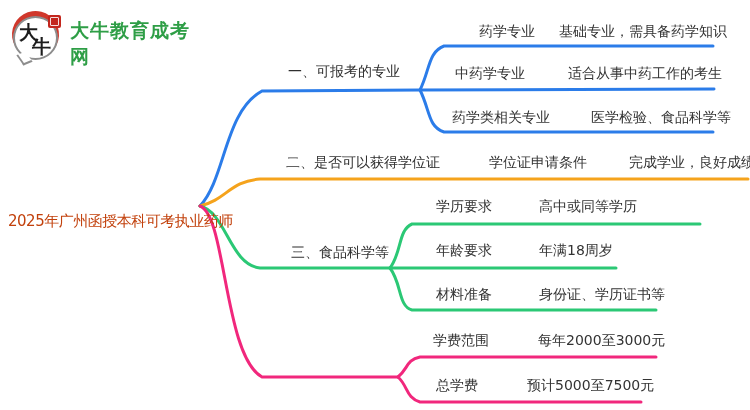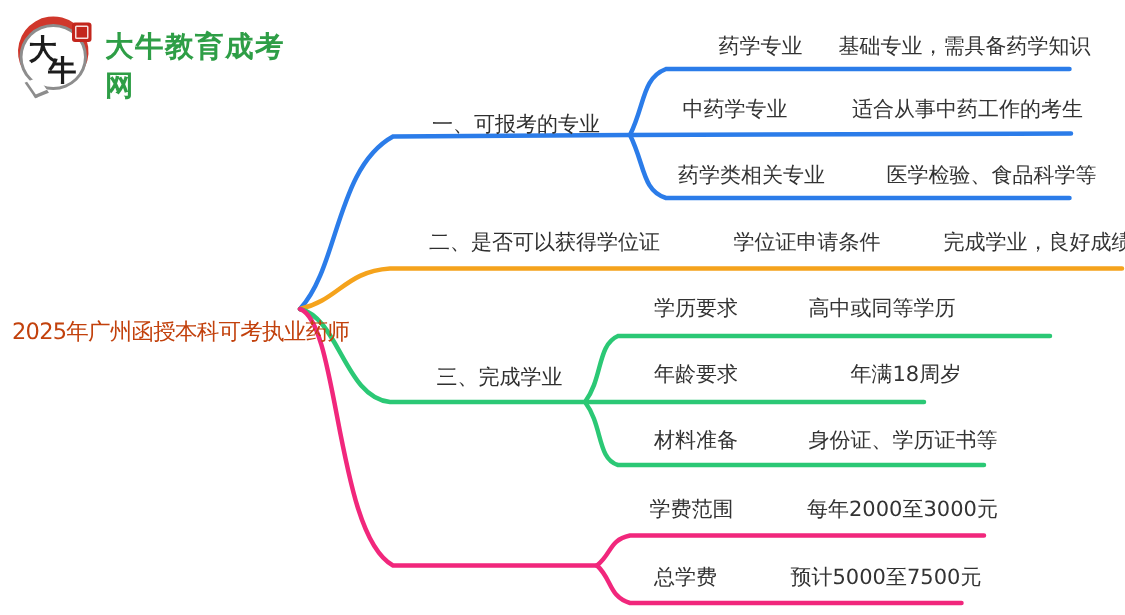--- a/index.html
+++ b/index.html
@@ -63,37 +63,37 @@
       </div>
       <div class="seal"></div>
     </div>
     <div class="logo-text">
       <div class="site-name" style="color:#2e9e46;">大牛教育成考网</div>
     </div>
   </div>
 
   <div class="root-label">2025年广州函授本科可考执业药师</div>
 
-  <div class="node branch-label" style="left:288px; top:61px;margin-top:12px;">一、可报考的专业</div>
+  <div class="node branch-label" style="left:288px; top:61px;">一、可报考的专业</div>
   <div class="node" style="left:455px; top:21px;margin-left:24px;">药学专业</div>
   <div class="node" style="left:559px; top:21px;">基础专业，需具备药学知识</div>
   <div class="node" style="left:455px; top:63px;">中药学专业</div>
   <div class="node" style="left:568px; top:63px;">适合从事中药工作的考生</div>
   <div class="node" style="left:452px; top:107px;">药学类相关专业</div>
   <div class="node" style="left:591px; top:107px;">医学检验、食品科学等</div>
 
   <div class="node branch-label" style="left:286px; top:152px;">二、是否可以获得学位证</div>
   <div class="node" style="left:489px; top:152px;">学位证申请条件</div>
   <div class="node" style="left:629px; top:152px;">完成学业，良好成绩</div>
 
-  <div class="node branch-label" style="left:291px; top:242px;">三、完成学业</div>
+  <div class="node branch-label" style="left:291px; top:242px;">三、食品科学等</div>
   <div class="node" style="left:436px; top:196px;">学历要求</div>
   <div class="node" style="left:539px; top:196px;text-align:right;">高中或同等学历</div>
   <div class="node" style="left:436px; top:240px;">年龄要求</div>
-  <div class="node" style="left:539px; top:240px;margin-left:28px;">年满18周岁</div>
+  <div class="node" style="left:539px; top:240px;">年满18周岁</div>
   <div class="node" style="left:436px; top:284px;">材料准备</div>
   <div class="node" style="left:539px; top:284px;">身份证、学历证书等</div>
 
   <div class="node" style="left:433px; top:330px;">学费范围</div>
   <div class="node" style="left:538px; top:330px;">每年2000至3000元</div>
   <div class="node" style="left:436px; top:375px;">总学费</div>
   <div class="node" style="left:527px; top:375px;">预计5000至7500元</div>
 
 </div>
 

